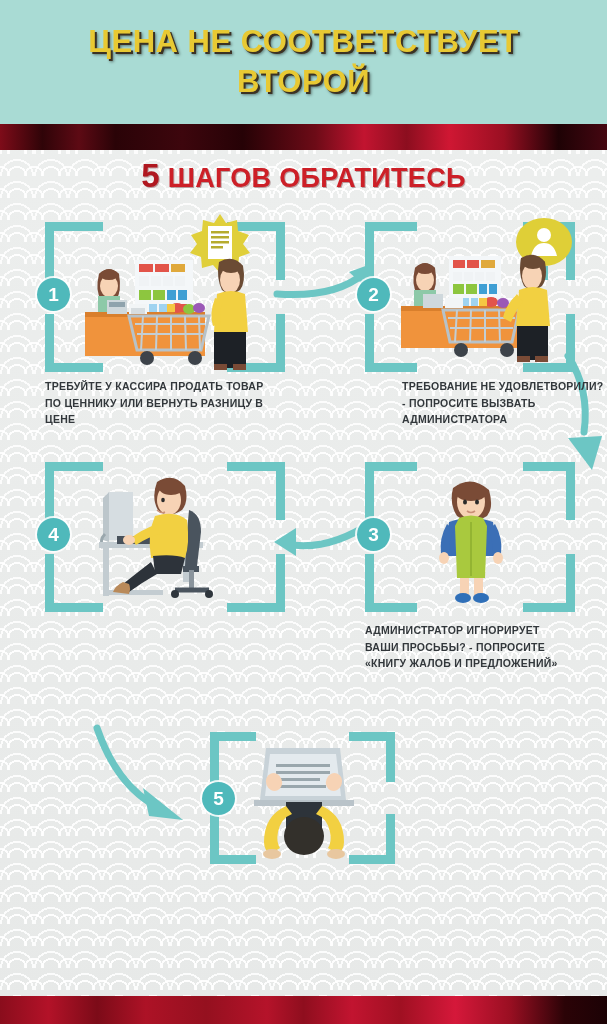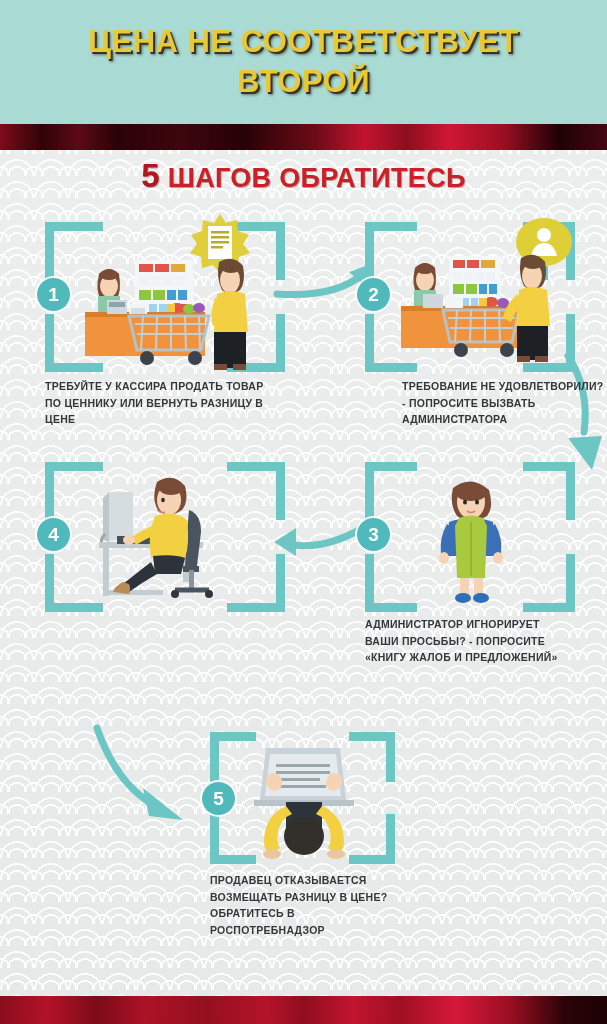--- a/index.html
+++ b/index.html
@@ -328,21 +328,21 @@
 
       <rect x="33" y="106" width="9" height="18" fill="#f7d3b5"></rect>
       <rect x="47" y="106" width="9" height="18" fill="#f7d3b5"></rect>
       <ellipse cx="36" cy="126" rx="8" ry="5" fill="#2f6fb8"></ellipse>
       <ellipse cx="54" cy="126" rx="8" ry="5" fill="#2f6fb8"></ellipse>
 
       <ellipse cx="17" cy="86" rx="5" ry="6" fill="#f7d3b5"></ellipse>
       <ellipse cx="71" cy="86" rx="5" ry="6" fill="#f7d3b5"></ellipse>
     </svg>
 
-    <div class="caption" style="left:0;top:154px;width:205px;">АДМИНИСТРАТОР ИГНОРИРУЕТ ВАШИ ПРОСЬБЫ? - ПОПРОСИТЕ «КНИГУ ЖАЛОБ И ПРЕДЛОЖЕНИЙ»</div>
+    <div class="caption" style="left:0;top:160px;width:205px;">АДМИНИСТРАТОР ИГНОРИРУЕТ ВАШИ ПРОСЬБЫ? - ПОПРОСИТЕ «КНИГУ ЖАЛОБ И ПРЕДЛОЖЕНИЙ»</div>
   </div>
 
   <div class="step" style="left:45px;top:462px;width:240px;height:240px;">
     <div class="frame">
       <span style="left:0;top:0;width:58px;height:9px;"></span>
       <span style="left:0;top:0;width:9px;height:58px;"></span>
       <span style="left:182px;top:0;width:58px;height:9px;"></span>
       <span style="left:231px;top:0;width:9px;height:58px;"></span>
       <span style="left:0;top:92px;width:9px;height:58px;"></span>
       <span style="left:0;top:141px;width:58px;height:9px;"></span>
@@ -418,19 +418,18 @@
       <ellipse cx="58" cy="92" rx="20" ry="19" fill="#33302b"></ellipse>
 
       <path d="M40 62 q-22 10 -22 36 q0 8 6 12 l10 -6 q-4 -6 -2 -16 q3 -14 14 -18z" fill="#f2d041"></path>
       <path d="M76 62 q22 10 22 36 q0 8 -6 12 l-10 -6 q4 -6 2 -16 q-3 -14 -14 -18z" fill="#f2d041"></path>
       <ellipse cx="28" cy="38" rx="8" ry="9" fill="#f7d3b5" transform="rotate(-20 28 38)"></ellipse>
       <ellipse cx="88" cy="38" rx="8" ry="9" fill="#f7d3b5" transform="rotate(20 88 38)"></ellipse>
       <ellipse cx="26" cy="110" rx="9" ry="5" fill="#e8c79f"></ellipse>
       <ellipse cx="90" cy="110" rx="9" ry="5" fill="#e8c79f"></ellipse>
     </svg>
 
-    <div class="caption" style="left:0;top:140px;width:185px;">ПРОДАВЕЦ ОТКАЗЫВАЕТСЯ ВОЗМЕЩАТЬ РАЗНИЦУ В ЦЕНЕ? ОБРАТИТЕСЬ В РОСПОТРЕБНАДЗОР</div>
   </div>
 
 
   <div class="band band-bottom"></div>
 
 </div>
 
 </body></html>

